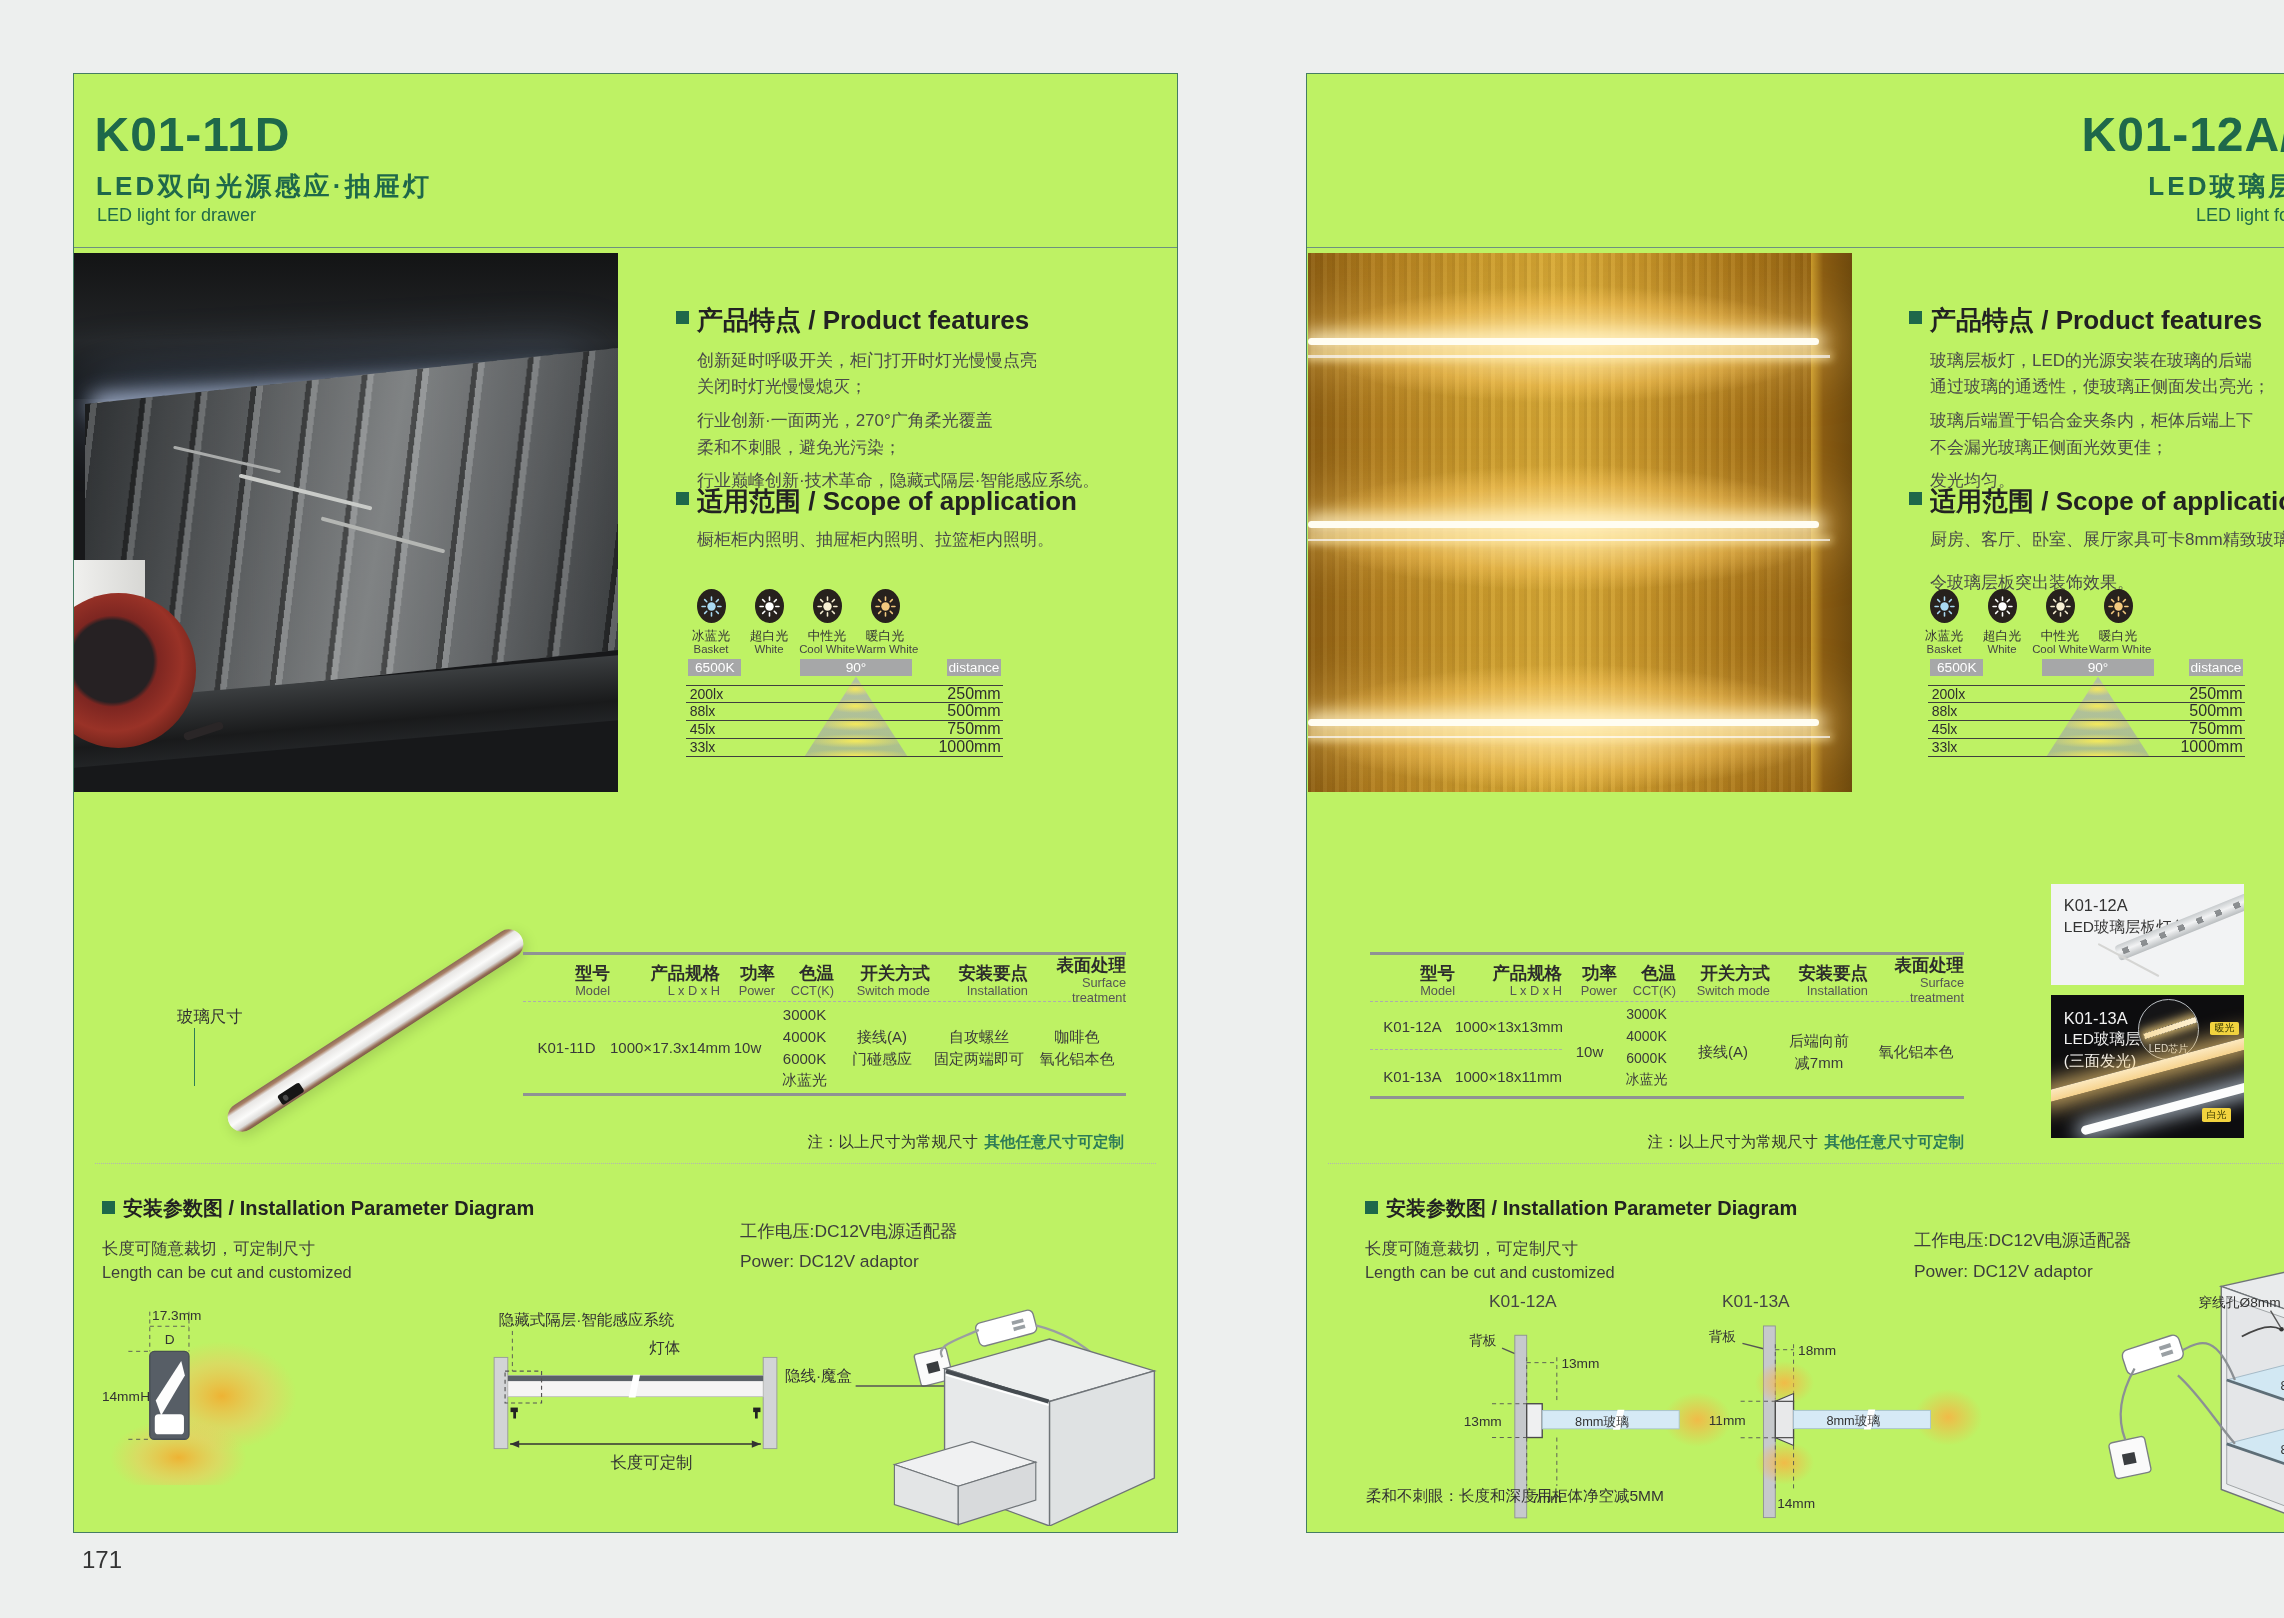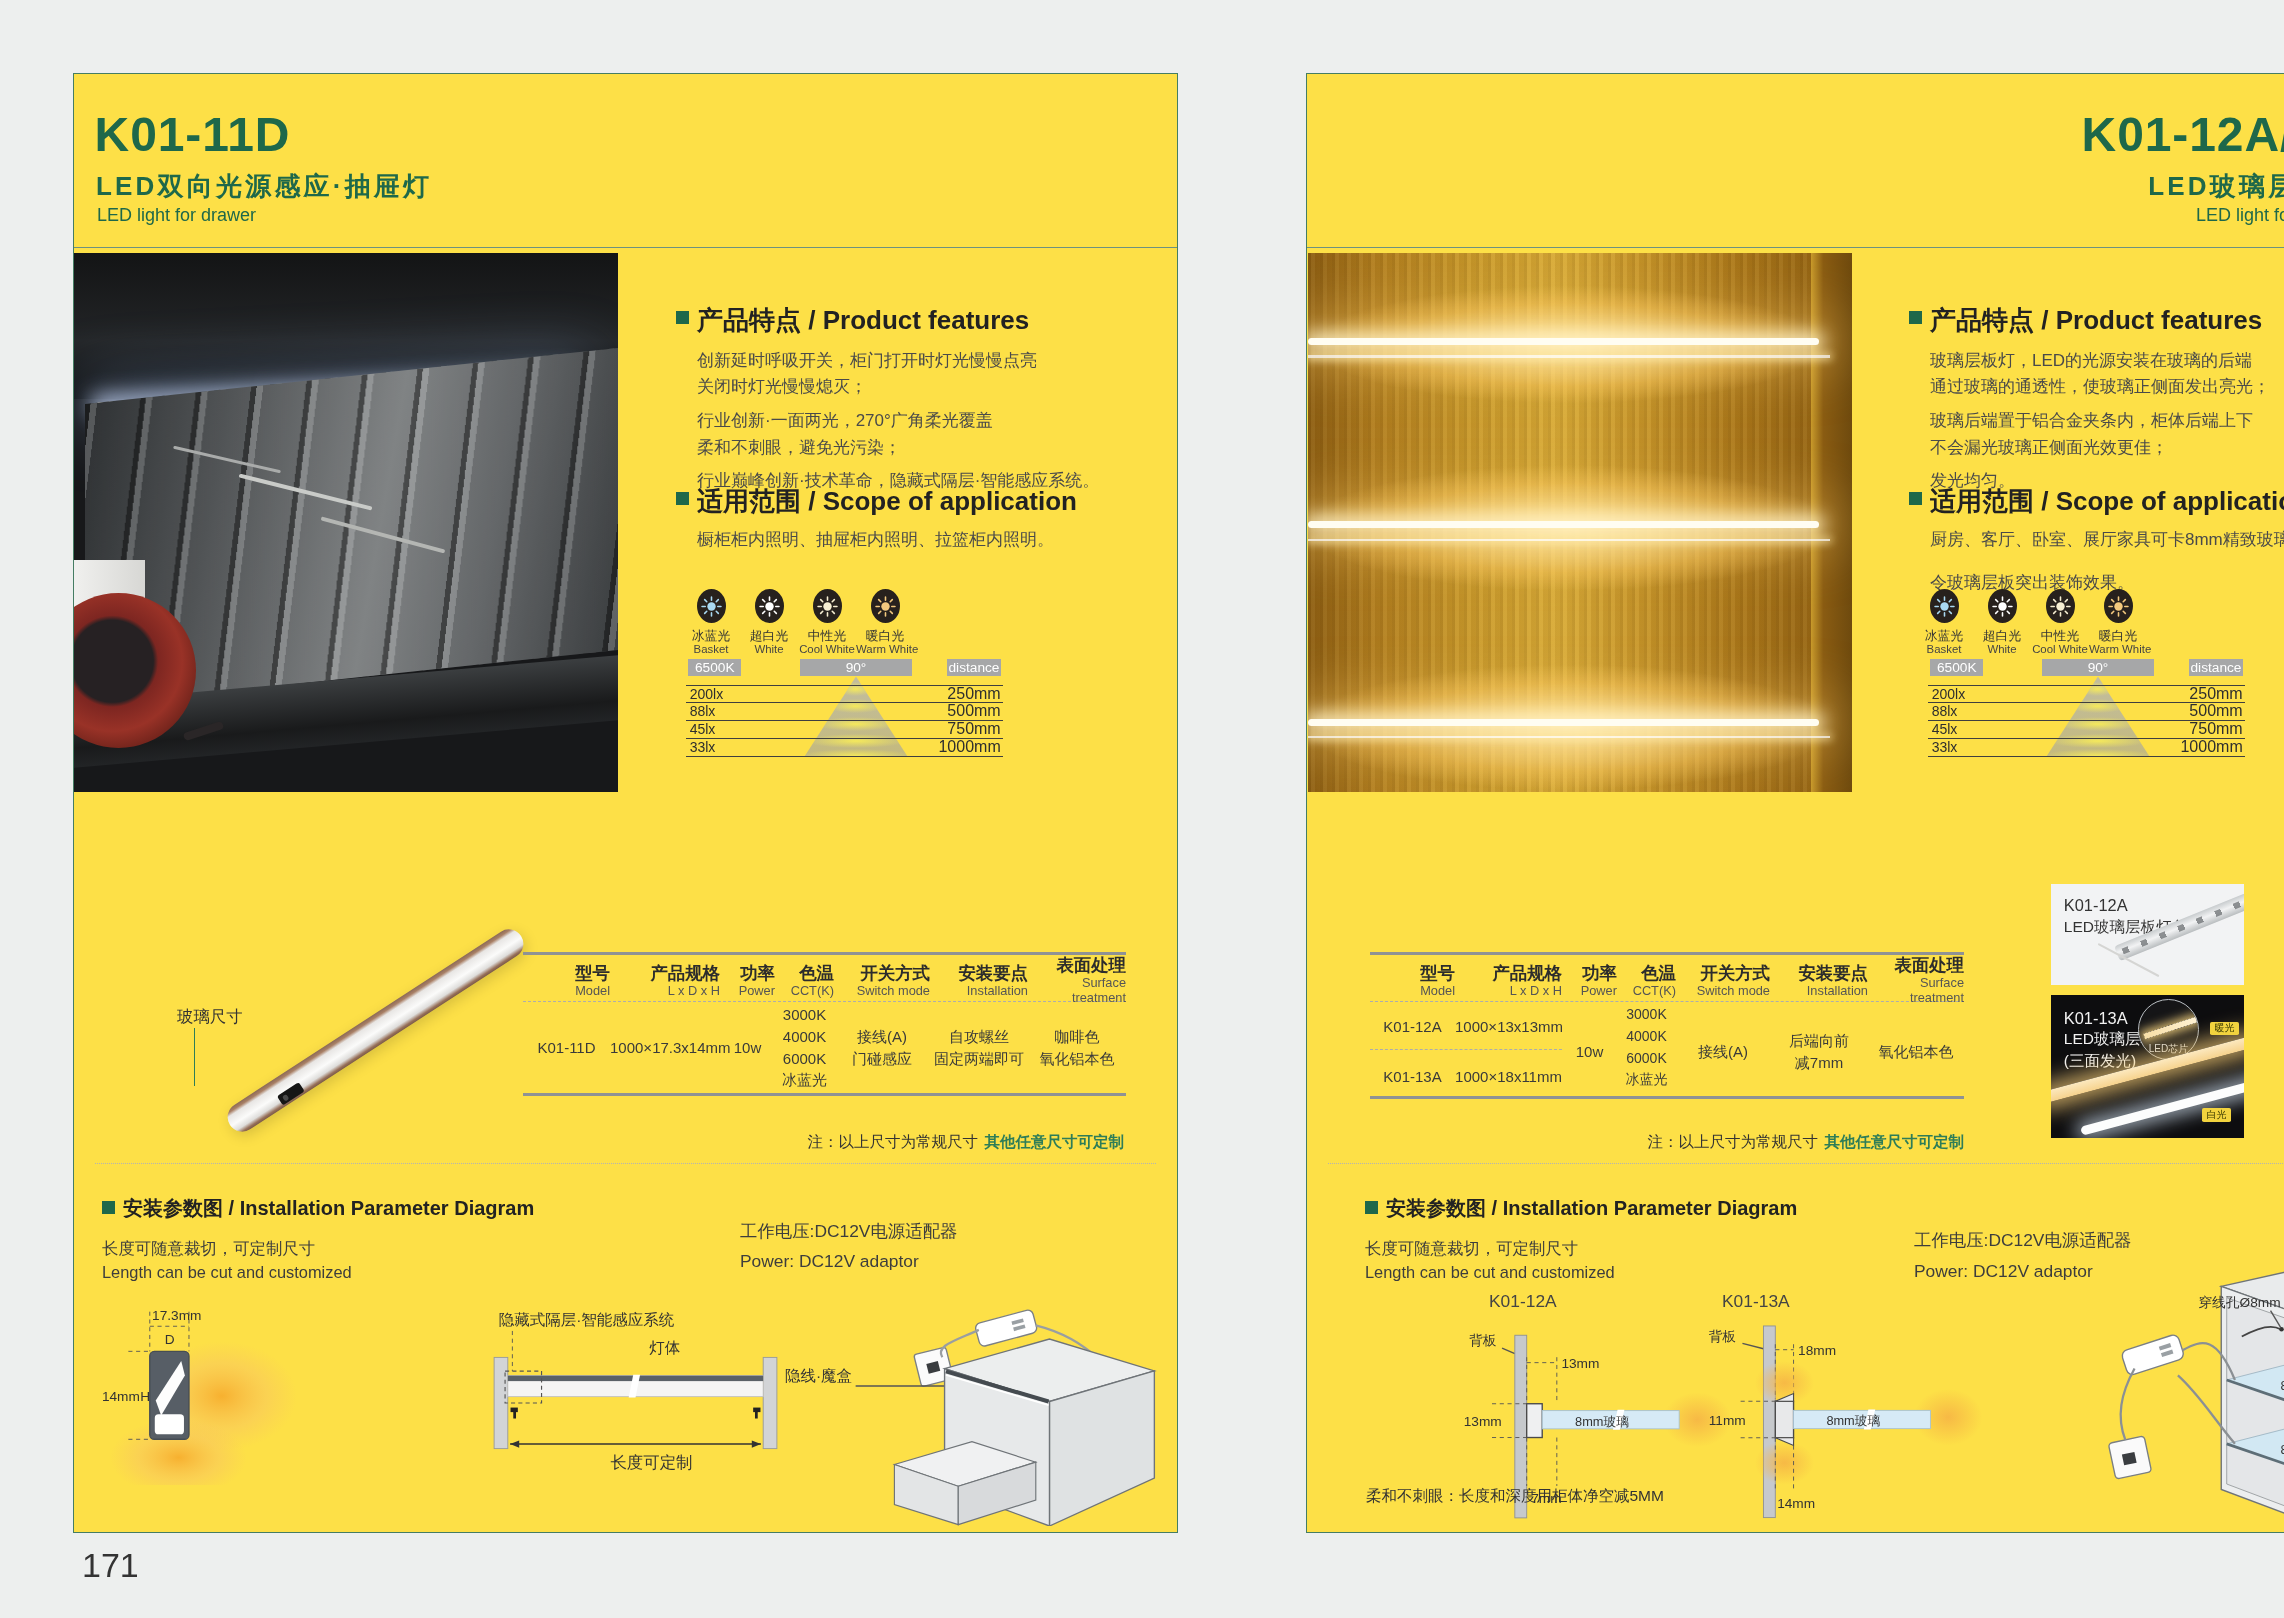--- a/index.html
+++ b/index.html
@@ -1,20 +1,20 @@
 <!DOCTYPE html>
 <html style="font-size:7.3px"><head>
 <meta charset="utf-8">
 <style>
   html,body{margin:0;padding:0}
   body{width:2482px;height:1618px;position:relative;background:#edefee;font-family:"Liberation Sans",sans-serif;overflow:hidden;color:#3a3a3a}
   svg{font-family:"Liberation Sans",sans-serif}
   .abs{position:absolute}
-  .page{position:absolute;top:73px;width:1103px;height:1458px;background:#fde047;border:1.4px solid #457d63}
-  .pageno{position:absolute;top:1546px;font-size:34px;color:#333}
+  .page{position:absolute;top:73px;width:1103px;height:1458px;background:#bef264;border:1.4px solid #457d63}
+  .pageno{position:absolute;top:1546px;font-size:24px;color:#333}
   .hmodel{font-size:48px;font-weight:800;color:#1E684A;letter-spacing:0.9px;line-height:1}
   .hcn{font-size:26px;font-weight:700;color:#1E684A;letter-spacing:3.2px;line-height:1}
   .hen{font-size:18px;color:#1E684A;line-height:1}
   .hdiv{position:absolute;left:0;width:100%;height:0.9px;background:#6d9180;top:173px}
   .sechead{font-size:26px;font-weight:700;color:#222;line-height:1}
   .bullet{position:absolute;width:12.8px;height:12.8px;background:#1E684A}
   .fline{position:absolute;font-size:17px;color:#4a4a4a;line-height:1;white-space:nowrap}
   .cctrow{position:absolute;display:flex}
   .cctcol{width:58px;text-align:center}
   .cctdot{width:29px;height:34px;border-radius:50%;background:#27211d;margin:0 auto;display:flex;align-items:center;justify-content:center}

